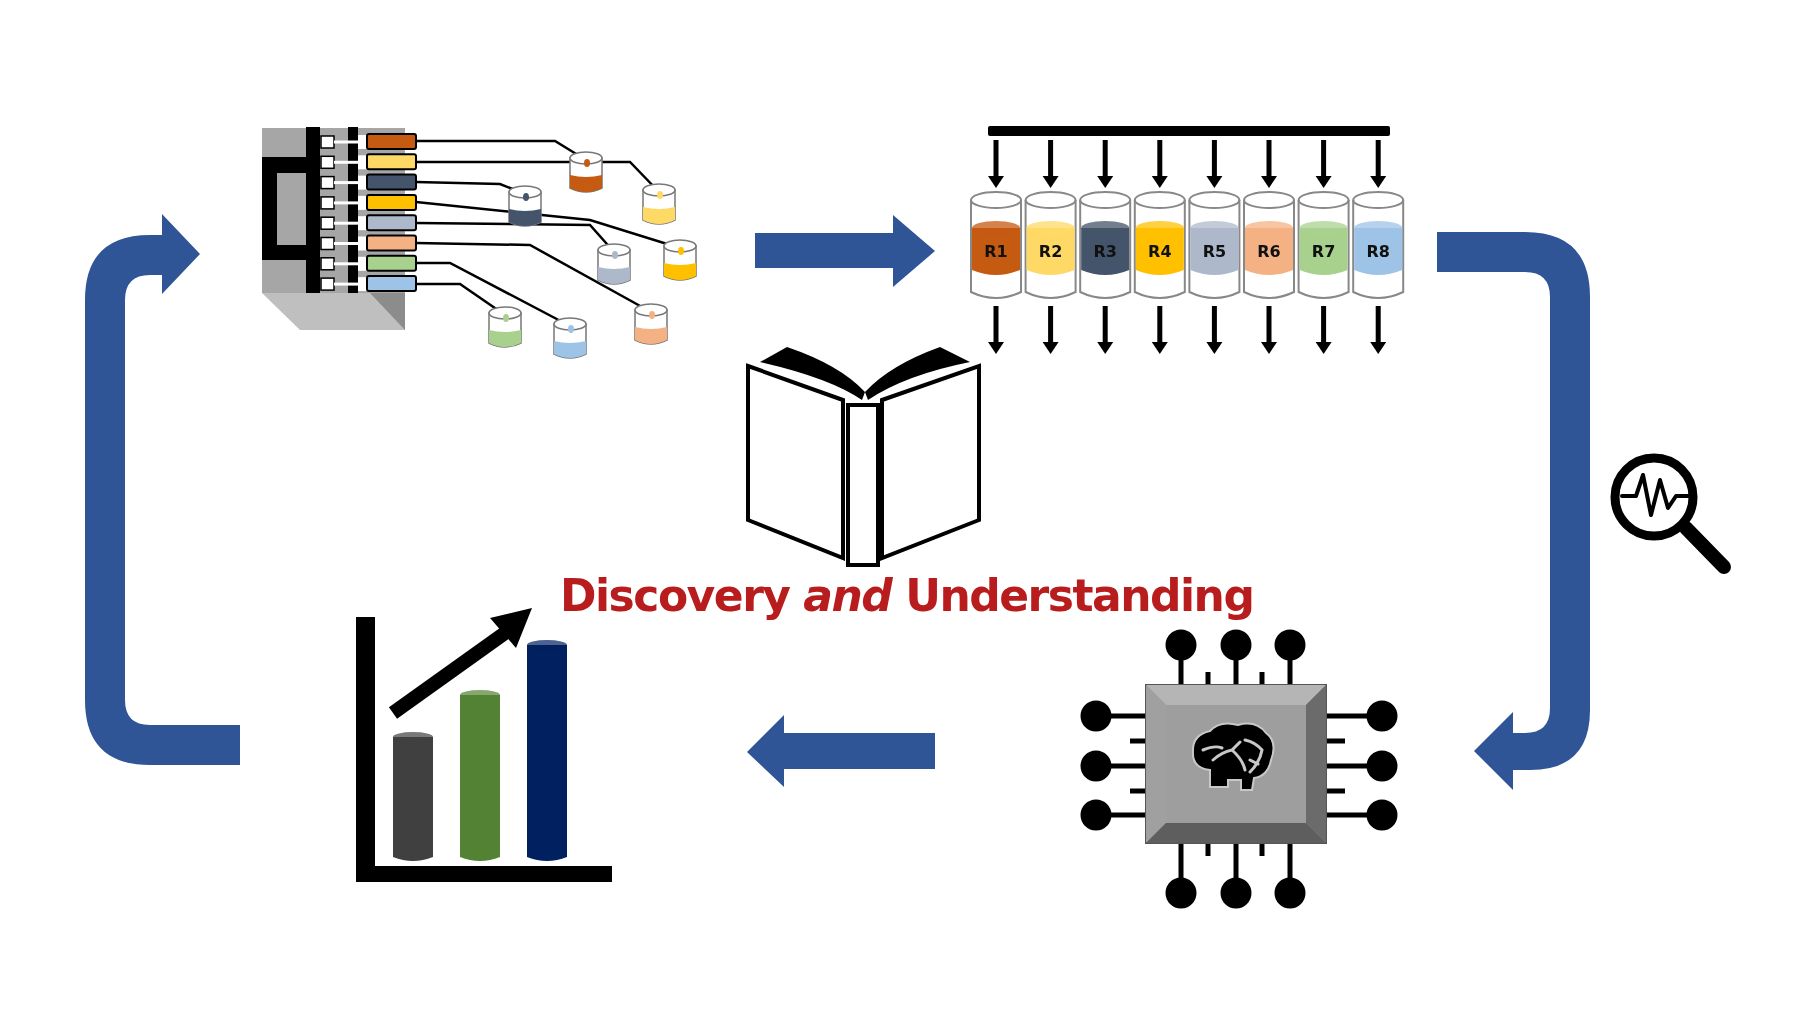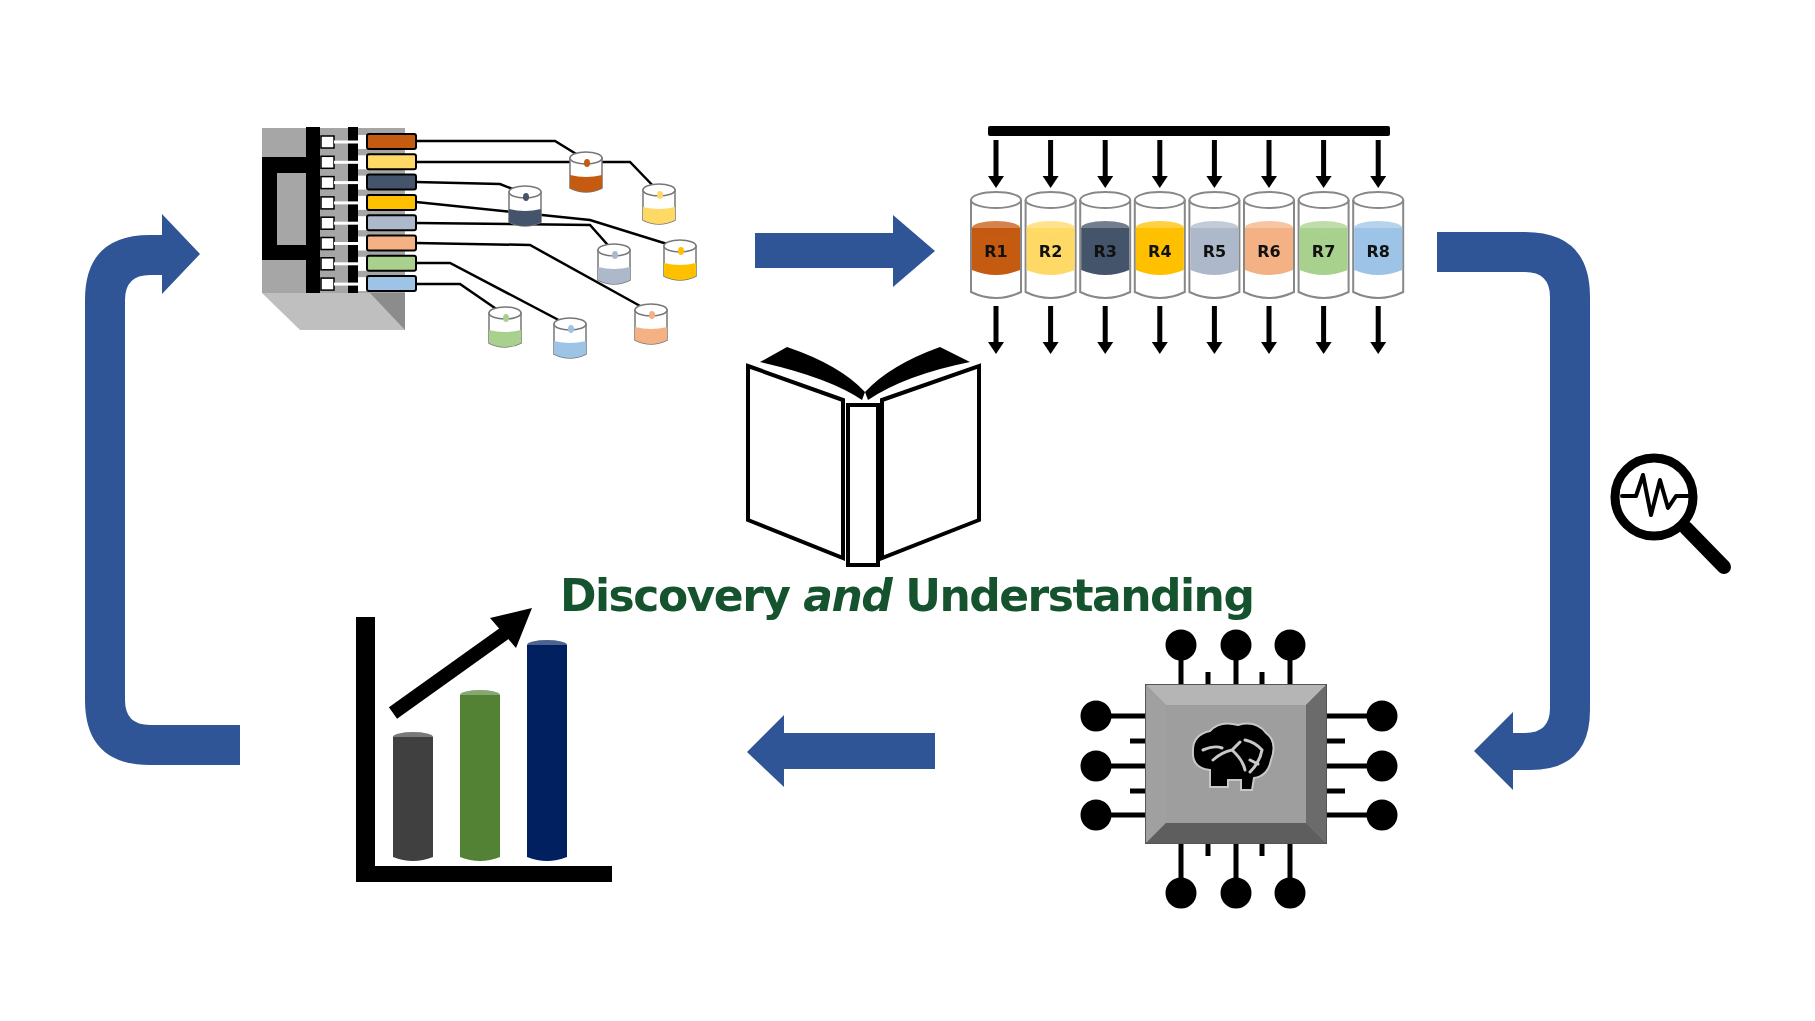--- a/index.html
+++ b/index.html
@@ -1,21 +1,21 @@
 <!DOCTYPE html>
 <html><head>
 <meta charset="utf-8">
 <style>
   html, body { margin: 0; padding: 0; background: #ffffff; }
   body { width: 1815px; height: 1021px; overflow: hidden; position: relative; }
   #stage { position: absolute; left: 0; top: 0; width: 1815px; height: 1021px; }
   .caption {
     position: absolute; left: 560px; top: 570px; width: 670px;
     font-family: "DejaVu Sans", sans-serif; font-weight: bold;
-    font-size: 44px; letter-spacing: -1.5px; color: #14532d; white-space: nowrap;
+    font-size: 44px; letter-spacing: -1.5px; color: #b91c1c; white-space: nowrap;
   }
   .caption .em { font-style: italic; }
   .rlabel { font-family: "DejaVu Sans", sans-serif; font-weight: bold; font-size: 16px; }
 </style>
 </head>
 <body>
 
 <svg id="stage" width="1815" height="1021" viewBox="0 0 1815 1021" xmlns="http://www.w3.org/2000/svg">
 
   <g id="cycle-arrows">

